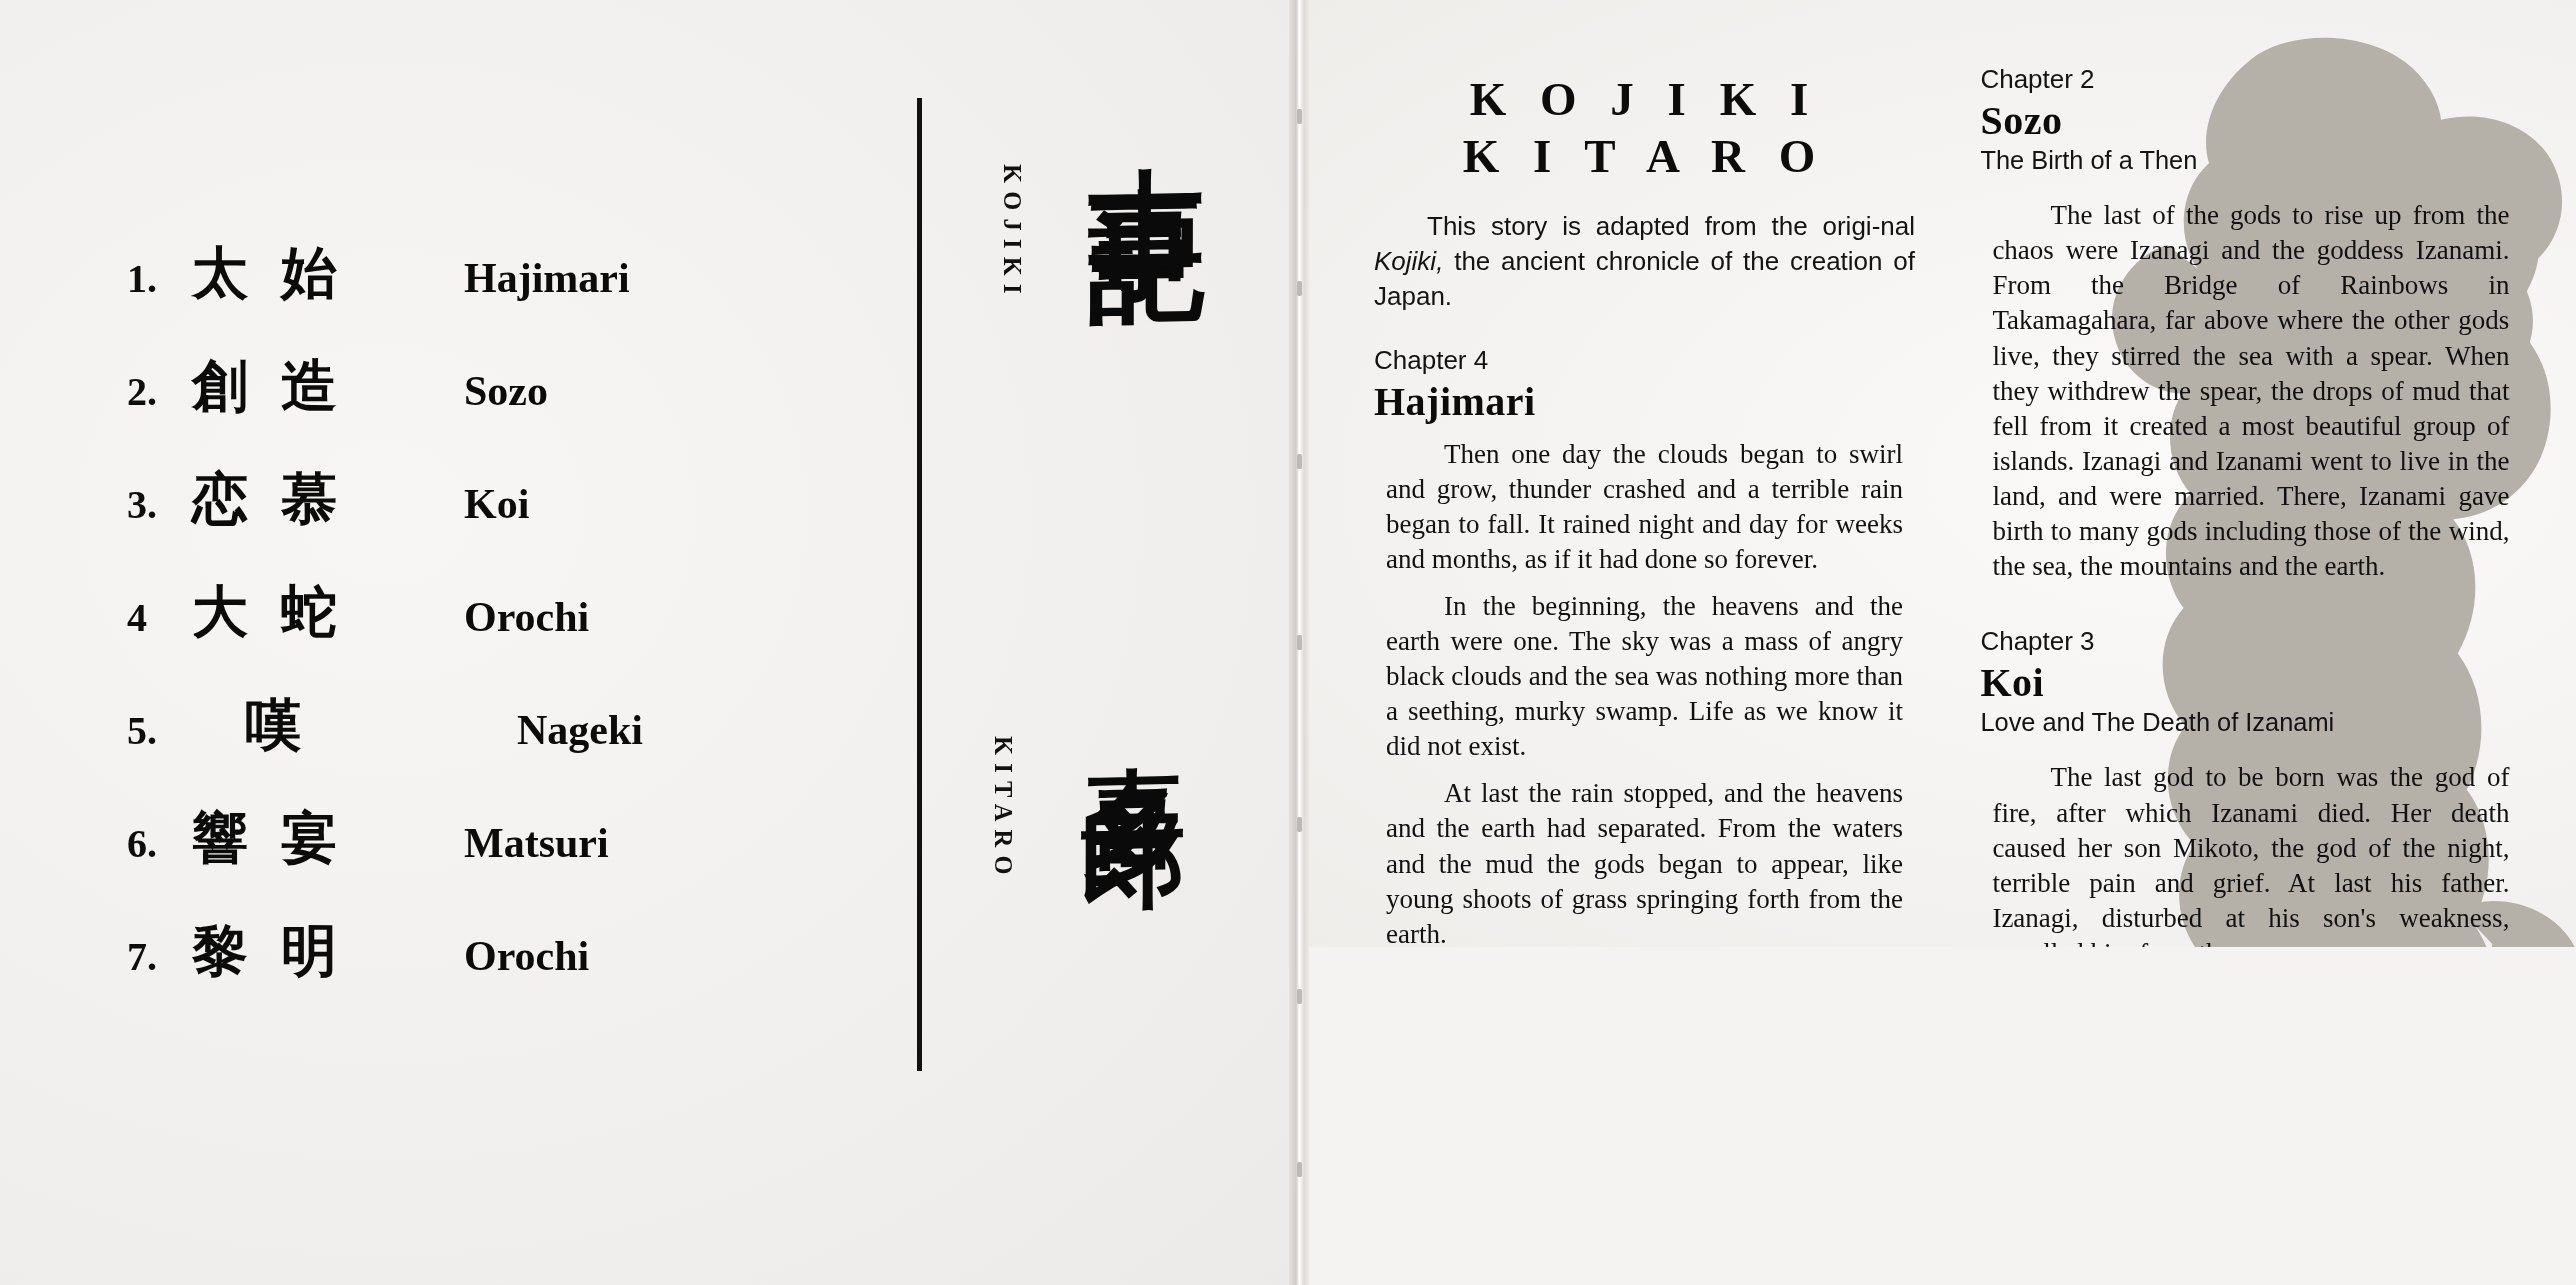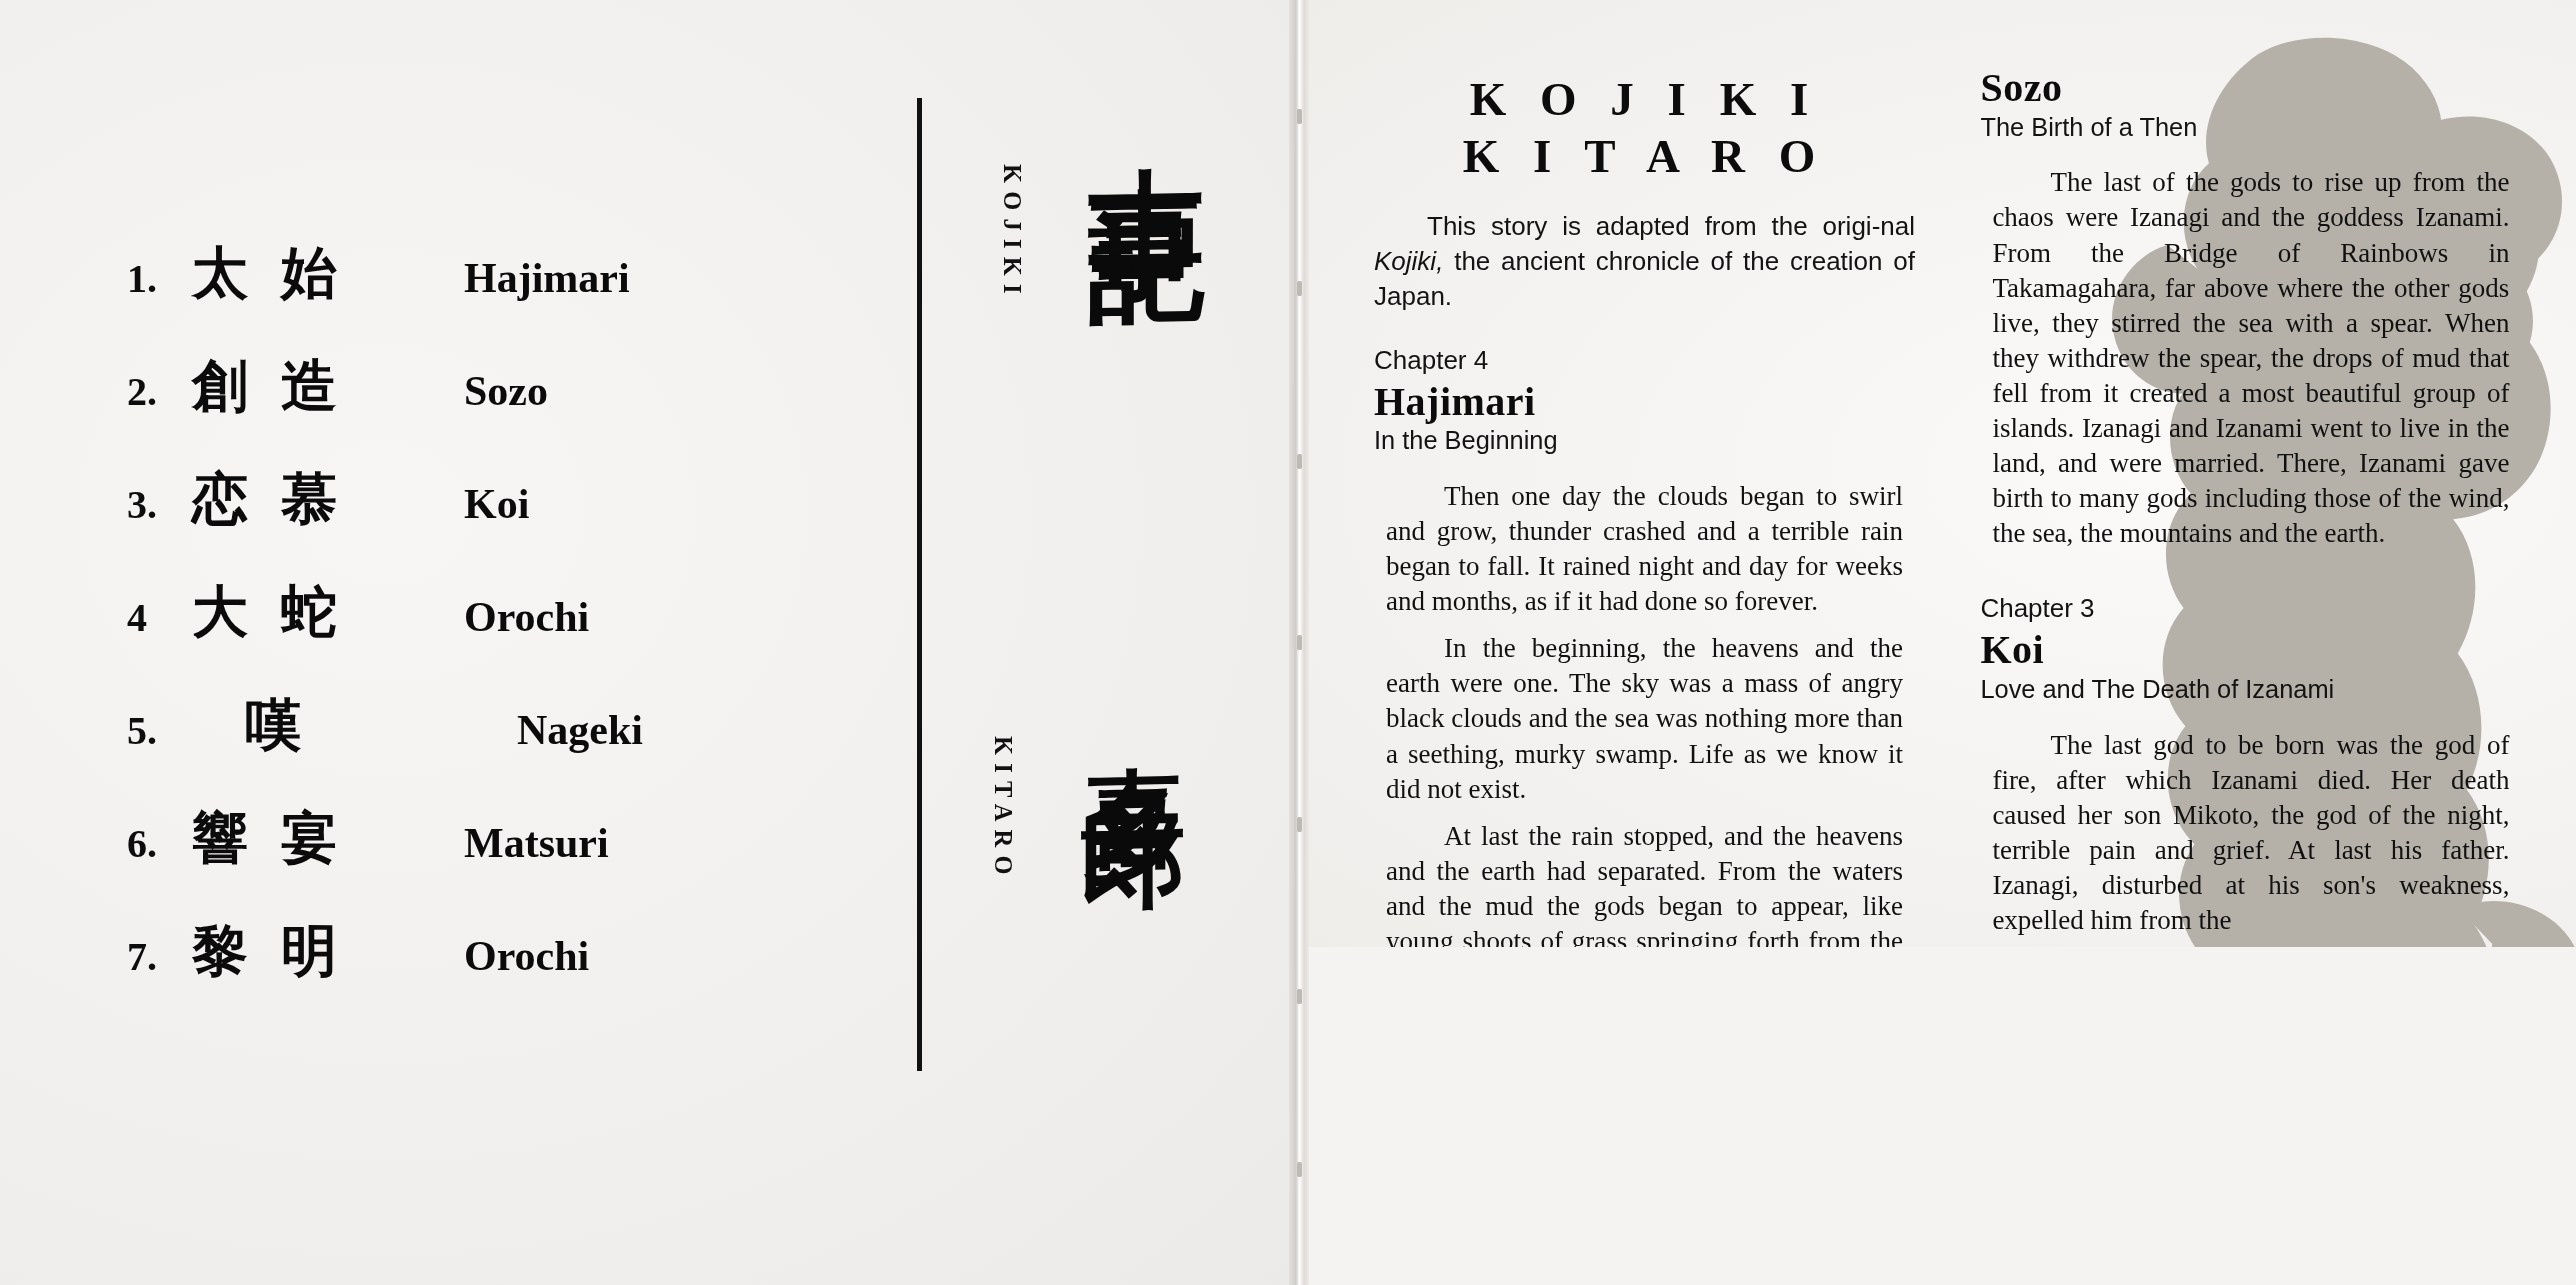--- a/index.html
+++ b/index.html
@@ -324,31 +324,31 @@
         <div class="doc-title">
           <div>K O J I K I</div>
           <div>K I T A R O</div>
         </div>
 
         <p class="intro"><span>This story is adapted from the origi-nal </span><em>Kojiki,</em><span> the ancient chronicle of the creation of Japan.</span></p>
 
         <div>
           <div class="chapter-label">Chapter 4</div>
           <div class="chapter-title">Hajimari</div>
-          <div class="chapter-sub">In the Beginning</div>
           <p class="body">Then one day the clouds began to swirl and grow, thunder crashed and a terrible rain began to fall.  It rained night and day for weeks and months, as if it had done so forever.</p>
           <p class="body">In the beginning, the heavens and the earth were one.  The sky was a mass of angry black clouds and the sea was nothing more than a seething, murky swamp.  Life as we know it did not exist.</p>
           <p class="body">At last the rain stopped, and the heavens and the earth had separated. From the waters and the mud the gods began to appear, like young shoots of grass springing forth from the earth.</p>
           <p class="body">This is how the world began.</p>
         </div>
       </div>
 
       <div class="col col-2">
         <div class="spacer-top"></div>
         <div>
+          <div class="chapter-label">Chapter 2</div>
           <div class="chapter-title">Sozo</div>
           <div class="chapter-sub">The Birth of a Then</div>
           <p class="body">The last of the gods to rise up from the chaos were Izanagi and the goddess Izanami.  From the Bridge of Rainbows in Takamagahara, far above where the other gods live, they stirred the sea with a spear.  When they withdrew the spear, the drops of mud that fell from it created a most beautiful group of islands. Izanagi and Izanami went to live in the land, and were married.  There, Izanami gave birth to many gods including those of the wind, the sea, the mountains and the earth.</p>
         </div>
 
         <div class="chapter-block-2">
           <div class="chapter-label">Chapter 3</div>
           <div class="chapter-title">Koi</div>
           <div class="chapter-sub">Love and The Death of Izanami</div>
           <p class="body">The last god to be born was the god of fire, after which Izanami died. Her death caused her son Mikoto, the god of the night, terrible pain and grief. At last his father. Izanagi, disturbed at his son's weakness, expelled him from the</p>

